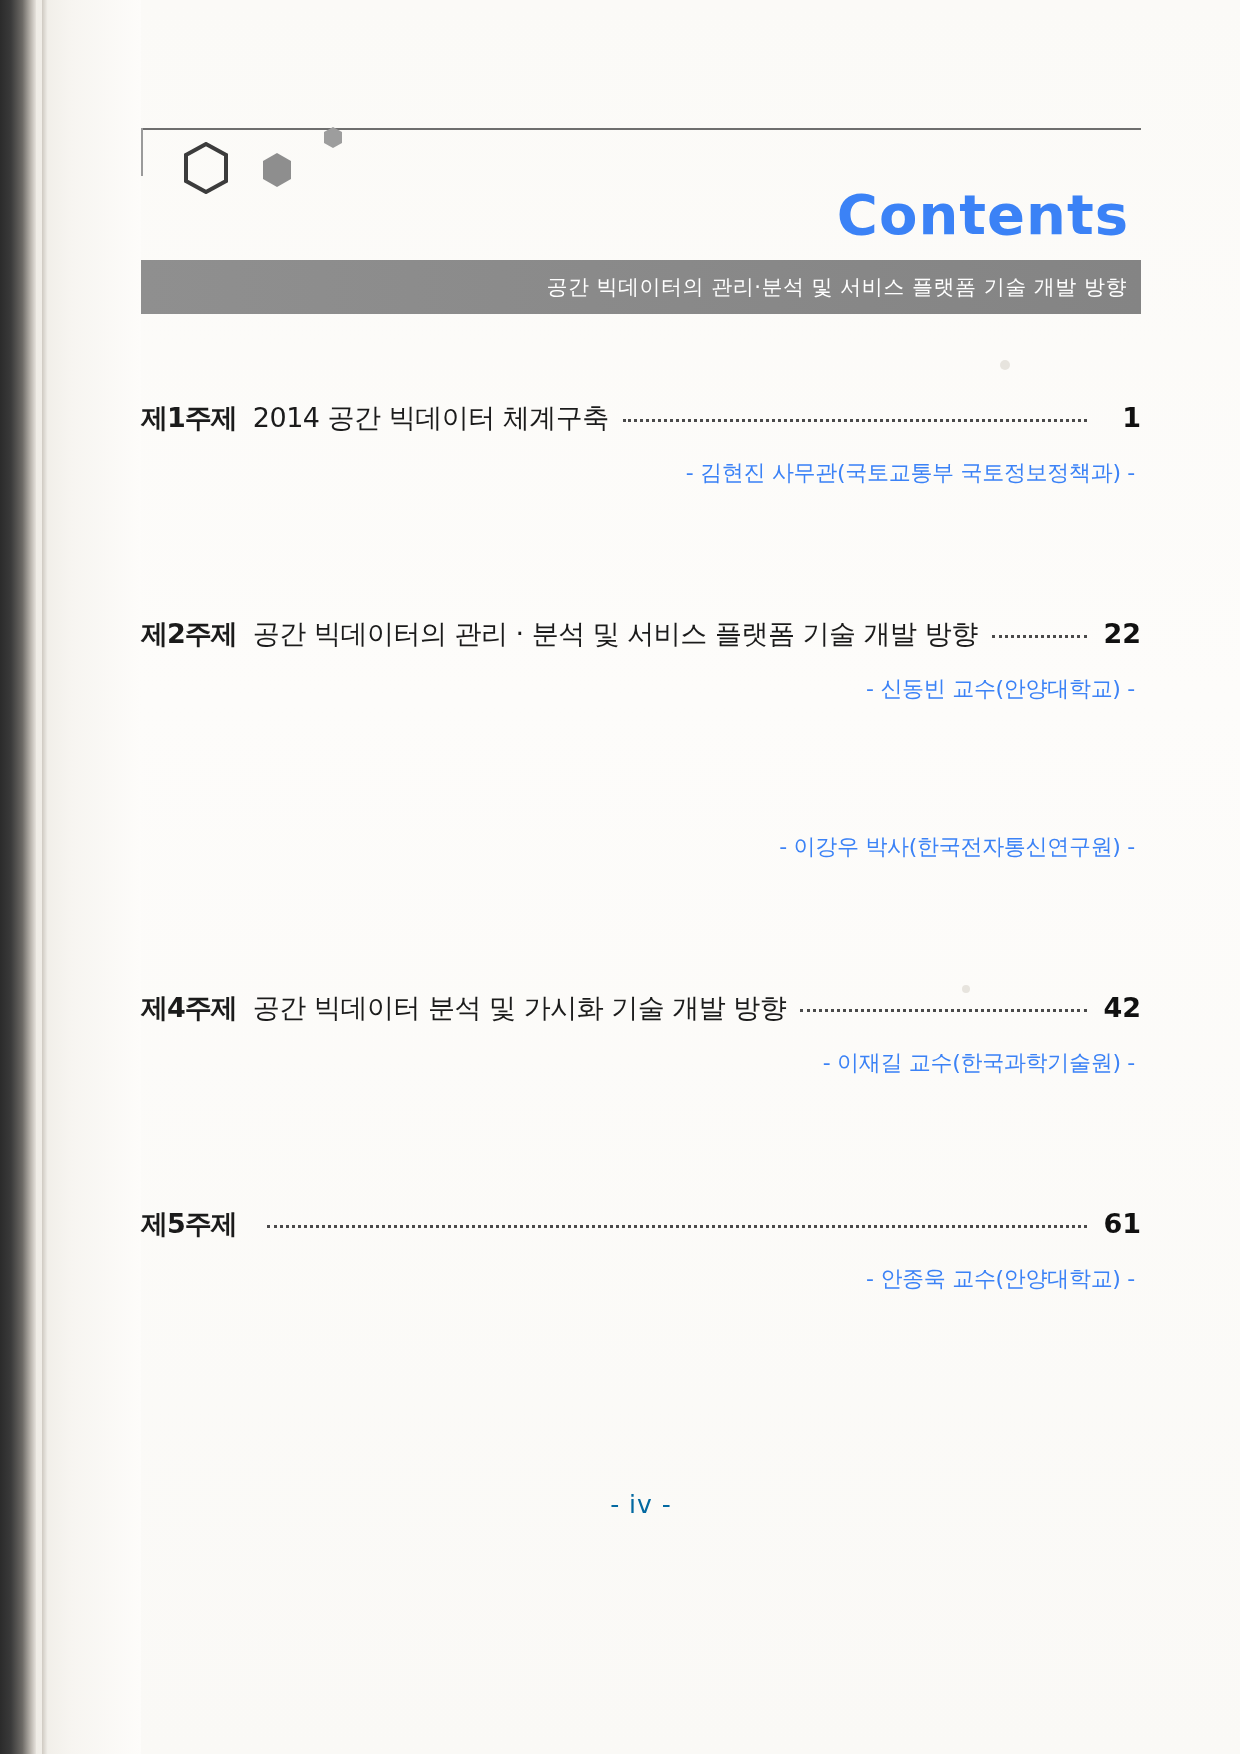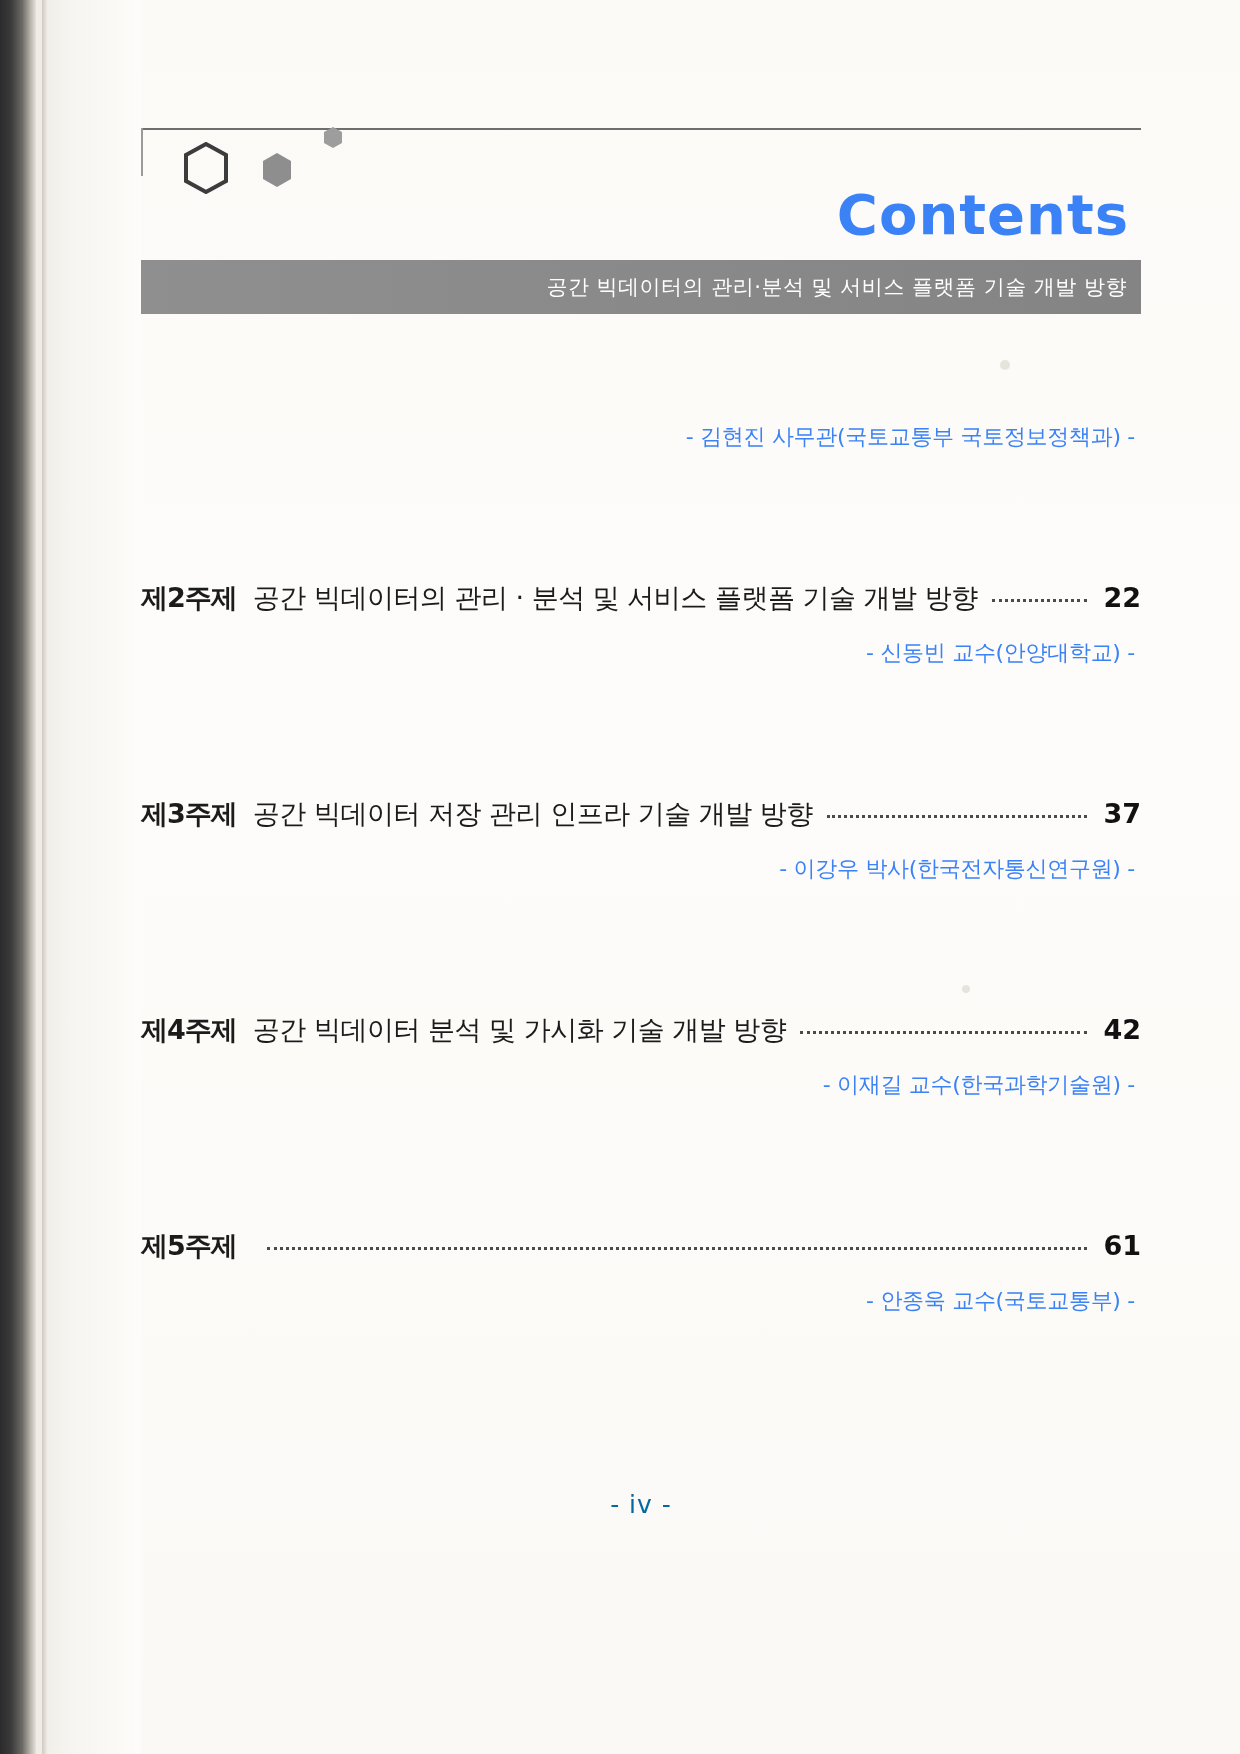--- a/index.html
+++ b/index.html
@@ -223,59 +223,59 @@
     <div class="contents-title">Contents</div>
 
     <div class="title-bar">
       <span class="title-bar-text">공간 빅데이터의 관리·분석 및 서비스 플랫폼 기술 개발 방향</span>
     </div>
   </div>
 
   <div class="toc">
 
     <div class="toc-entry">
+      <div class="entry-line">
+        <span class="entry-no">제1주제</span>
+        <span class="entry-title">2014 공간 빅데이터 체계구축</span>
+        <span class="entry-dots"></span>
+        <span class="entry-page">1</span>
+      </div>
       <div class="entry-author">- 김현진 사무관(국토교통부 국토정보정책과) -</div>
     </div>
 
     <div class="toc-entry">
       <div class="entry-line">
         <span class="entry-no">제2주제</span>
         <span class="entry-title">공간 빅데이터의 관리 · 분석 및 서비스 플랫폼 기술 개발 방향</span>
         <span class="entry-dots"></span>
         <span class="entry-page">22</span>
       </div>
       <div class="entry-author">- 신동빈 교수(안양대학교) -</div>
     </div>
 
     <div class="toc-entry">
-      <div class="entry-line">
-        <span class="entry-no">제3주제</span>
-        <span class="entry-title">공간 빅데이터 저장 관리 인프라 기술 개발 방향</span>
-        <span class="entry-dots"></span>
-        <span class="entry-page">37</span>
-      </div>
       <div class="entry-author">- 이강우 박사(한국전자통신연구원) -</div>
     </div>
 
     <div class="toc-entry">
       <div class="entry-line">
         <span class="entry-no">제4주제</span>
         <span class="entry-title">공간 빅데이터 분석 및 가시화 기술 개발 방향</span>
         <span class="entry-dots"></span>
         <span class="entry-page">42</span>
       </div>
       <div class="entry-author">- 이재길 교수(한국과학기술원) -</div>
     </div>
 
     <div class="toc-entry">
       <div class="entry-line">
         <span class="entry-no">제5주제</span>
         <span class="entry-dots"></span>
         <span class="entry-page">61</span>
       </div>
-      <div class="entry-author">- 안종욱 교수(국토교통부) -</div>
+      <div class="entry-author">- 안종욱 교수(안양대학교) -</div>
     </div>
 
   </div>
 
   <div class="folio">- iv -</div>
 
 </div>
 
 </body></html>

